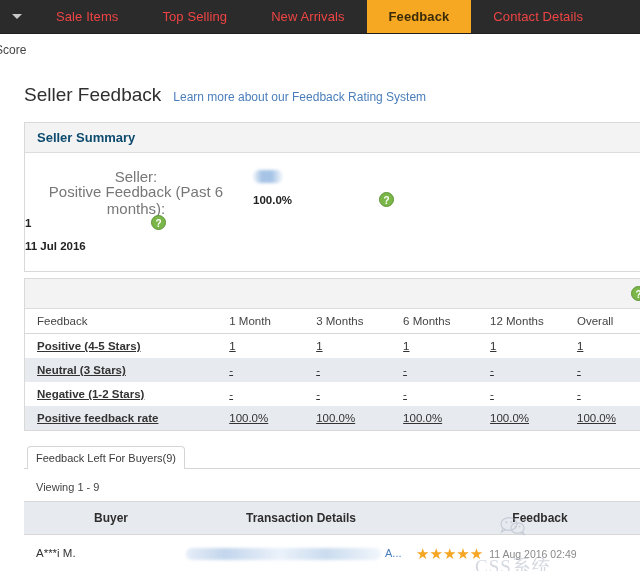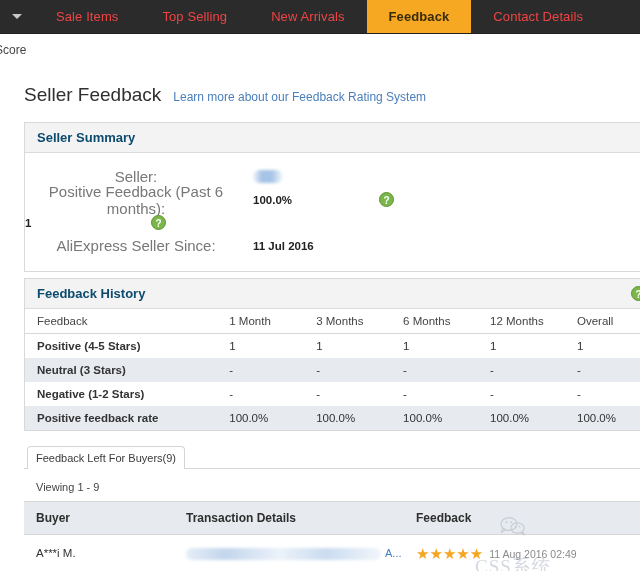--- a/index.html
+++ b/index.html
@@ -175,20 +175,21 @@
     text-align: left;
     font-weight: normal;
     color: #444;
     padding: 6px 0 6px 0;
     border-bottom: 1px solid #d7d7d7;
     background: #fff;
   }
   .fh-table td {
     padding: 6px 0;
     color: #333;
+    text-decoration: underline;
   }
   .fh-table tr.alt td {
     background: #e7eaef;
     margin-top: 6px;
   }
   .fh-table .c0 { padding-left: 12px; width: 190px; font-weight: bold; }
   .fh-table .cn { width: 86px; }
   .fh-table th.c0 { font-weight: normal; }
   .link-num { color: #3a6ea5; }
   .dash { color: #555; }
@@ -236,21 +237,21 @@
     color: #444;
   }
   .bt-table {
     width: 640px;
     border-collapse: collapse;
     font-size: 11.5px;
     margin-left: 24px;
   }
   .bt-table th {
     background: #e7eaef;
-    text-align: left;
+    text-align: center;
     font-weight: bold;
     color: #2e2e2e;
     padding: 9px 0;
     font-size: 12px;
     border-top: 1px solid #d7d7d7;
     border-bottom: 1px solid #d7d7d7;
   }
   .bt-table th.bc0 { padding-left: 12px; width: 150px; }
   .bt-table th.bc1 { width: 230px; }
   .bt-table td {
@@ -361,30 +362,28 @@
     </div>
 
     <div class="sum-row">
       <span class="sum-value">1</span>
       <span class="sum-help">
         <span class="help-icon">?</span>
       </span>
     </div>
 
     <div class="sum-row">
-      <span class="sum-label">AliExpress Seller Since:</span>
       <span class="sum-value">11 Jul 2016</span>
     </div>
 
   </div>
 </div>
 
 <div class="card">
   <div class="card-head">
-    <span class="card-head-title">Feedback History</span>
     <span class="head-help">
       <span class="help-icon">?</span>
     </span>
   </div>
 
   <table class="fh-table">
     <thead>
       <tr>
         <th class="c0">Feedback</th>
         <th class="cn">1 Month</th>

